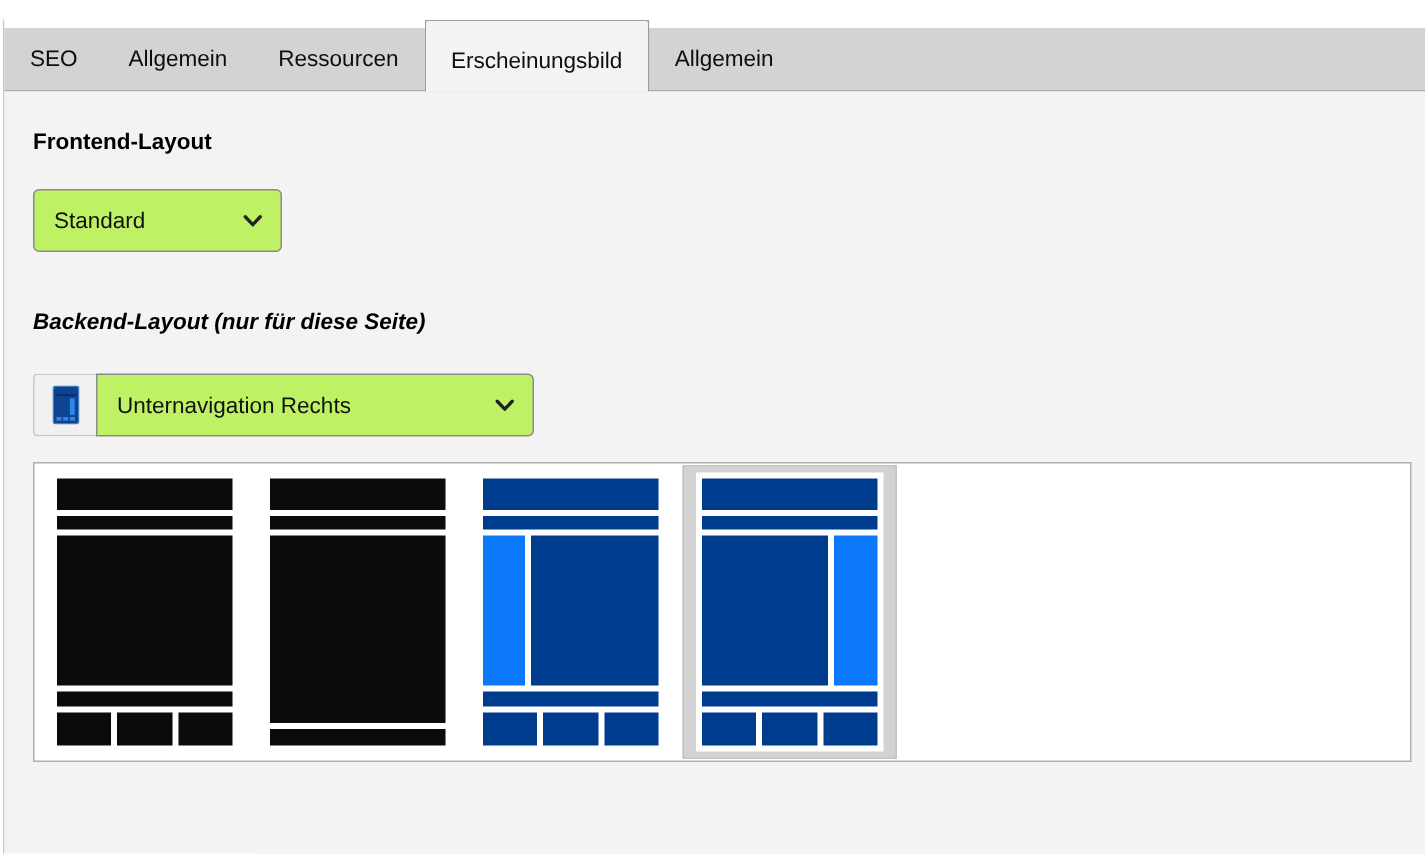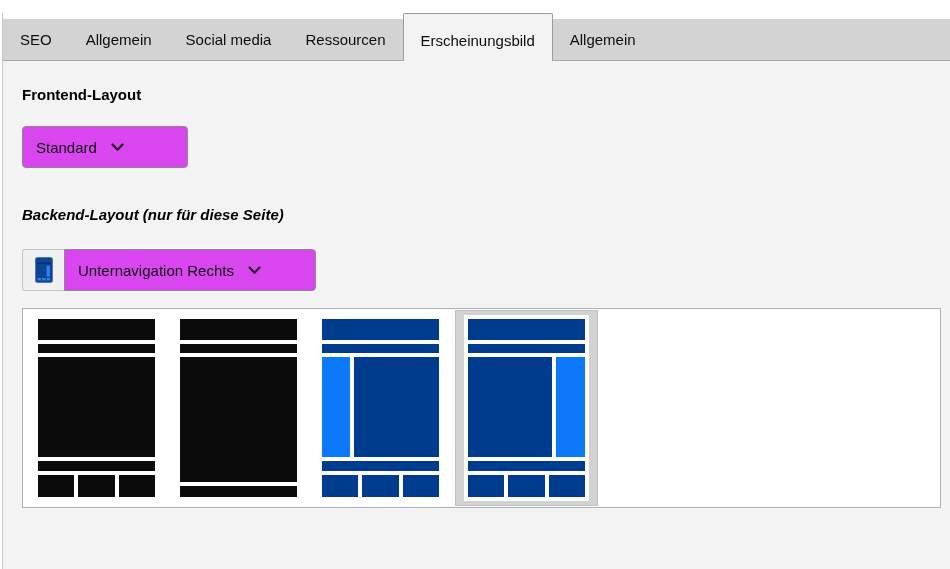--- a/index.html
+++ b/index.html
@@ -14,26 +14,26 @@
   .tab{display:flex;align-items:center;padding:6px 17px 0;font-size:15px;color:#0d0d0d;cursor:pointer;white-space:nowrap;}
   .tab.active{background:var(--content_bg,#f3f3f3);border:1px solid var(--tab_border,#9c9c9c);border-bottom:none;
     border-radius:2px 2px 0 0;margin-bottom:-1px;padding-top:5px;}
 
   
   .content{background:var(--content_bg,#f3f3f3);height:509px;box-sizing:border-box;padding:25px 0 0 19px;}
   .section-title{font-size:19px;font-weight:400;color:#1f1f1f;margin:0 0 15px;}
   .field-label{font-size:15px;font-weight:700;color:#000;margin:0 0 23px;}
   .field-label.second{margin:38px 0 26px;font-style:italic;}
 
-  .select{display:inline-flex;align-items:center;background:#d946ef;
+  .select{display:inline-flex;align-items:center;justify-content:space-between;background:#bef264;
     border:1px solid var(--select_border,#8a8a8a);border-radius:4px;height:42px;box-sizing:border-box;
     padding:0 12px 0 13px;font-size:15px;color:#111;cursor:pointer;}
   .select .chev{display:flex;align-items:center;margin-left:14px;}
   .sel-frontend{width:166px;}
-  .sel-backend{width:252px;border-radius:0 4px 4px 0;}
+  .sel-backend{width:292px;border-radius:0 4px 4px 0;}
 
   .input-group{display:flex;align-items:stretch;margin-bottom:17px;}
   .icon-box{width:42px;height:42px;box-sizing:border-box;background:#f0f0f0;border:1px solid #c6c6c6;border-right:none;
     border-radius:3px 0 0 3px;display:flex;align-items:center;justify-content:center;}
 
   
   .layout-box{width:919px;height:200px;box-sizing:border-box;background:#fff;border:1px solid var(--container_border,#b0b0b0);
     display:flex;align-items:center;gap:25px;padding-left:15px;}
   .thumb{width:117px;display:flex;flex-direction:column;gap:4px;cursor:pointer;}
   .trow{display:flex;gap:4px;}
@@ -46,23 +46,20 @@
 
 <div class="page">
   <div class="panel">
 
     <div class="tabbar">
         <div class="tab">
           <span>SEO</span>
         </div>
         <div class="tab">
           <span>Allgemein</span>
-        </div>
-        <div class="tab">
-          <span>Social media</span>
         </div>
         <div class="tab">
           <span>Ressourcen</span>
         </div>
         <div class="tab active">
           <span>Erscheinungsbild</span>
         </div>
         <div class="tab">
           <span>Allgemein</span>
         </div>

